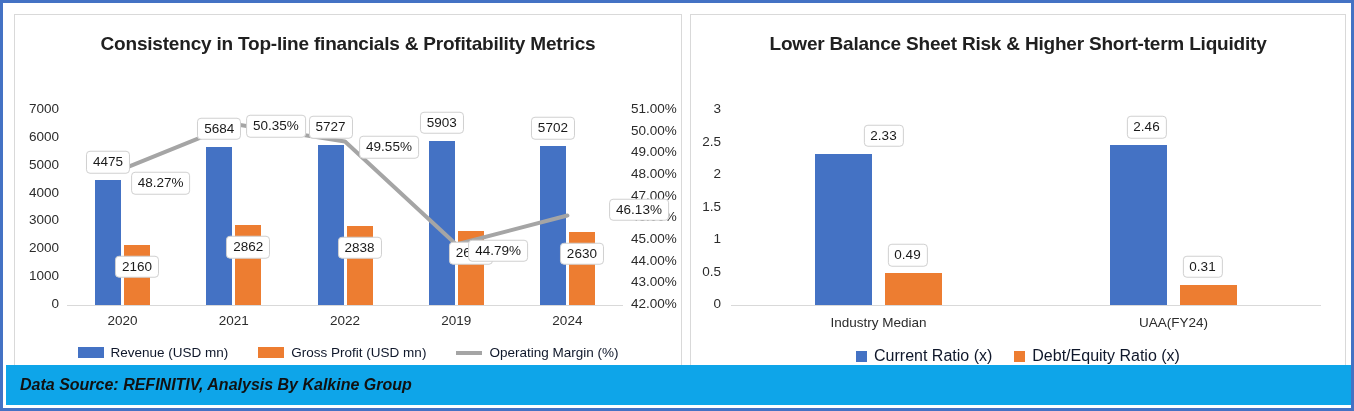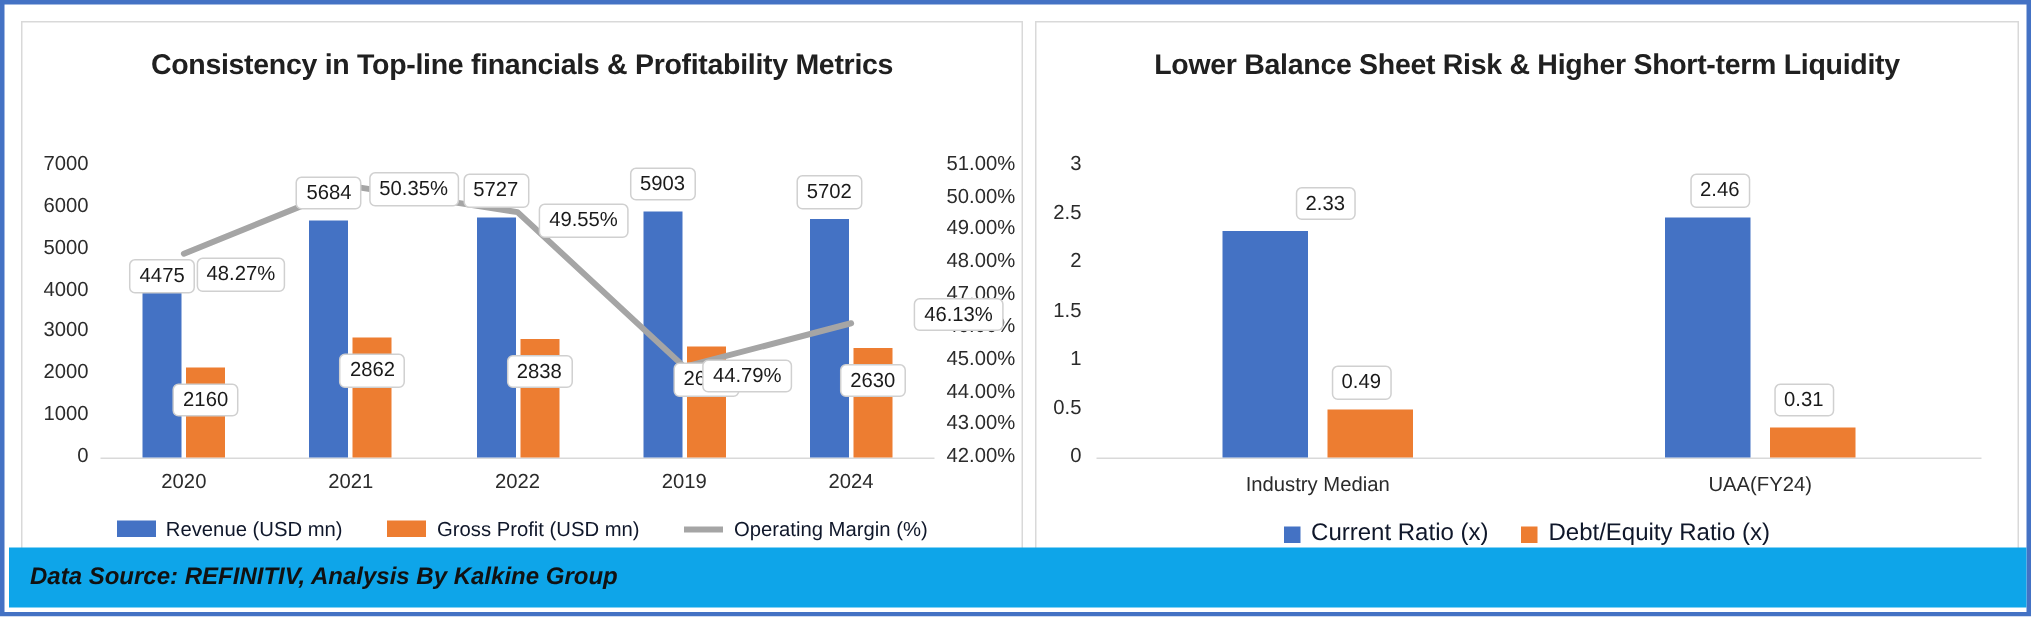--- a/index.html
+++ b/index.html
@@ -191,21 +191,21 @@
           <div class="bar orange" style="left: 331.5px; width: 26px; top: 210.941px; height: 79.0586px;"></div>
           <div class="axis-label xtick" style="left: 385.6px; width: 111.2px; top: 298px;">2019</div>
           <div class="bar blue" style="left: 413.7px; width: 26px; top: 125.559px; height: 164.441px;"></div>
           <div class="bar orange" style="left: 442.7px; width: 26px; top: 216.346px; height: 73.6543px;"></div>
           <div class="axis-label xtick" style="left: 496.8px; width: 111.2px; top: 298px;">2024</div>
           <div class="bar blue" style="left: 524.9px; width: 26px; top: 131.159px; height: 158.841px;"></div>
           <div class="bar orange" style="left: 553.9px; width: 26px; top: 216.736px; height: 73.2643px;"></div>
           <svg class="overlay" width="668" height="340">
             <polyline points="107.6,154.14999999999995 218.8,109.08333333333331 330,126.41666666666674 441.2,229.55 552.4000000000001,200.5166666666666" fill="none" stroke="#A5A5A5" stroke-width="4" stroke-linejoin="round" stroke-linecap="round"></polyline>
           </svg>
-          <div class="dlabel" style="left: 93.1px; top: 147.339px; margin-top: 22px;">4475</div>
+          <div class="dlabel" style="left: 93.1px; top: 147.339px;">4475</div>
           <div class="dlabel" style="left: 204.3px; top: 113.66px;">5684</div>
           <div class="dlabel" style="left: 315.5px; top: 112.462px;">5727</div>
           <div class="dlabel" style="left: 426.7px; top: 107.559px;">5903</div>
           <div class="dlabel" style="left: 537.9px; top: 113.159px;">5702</div>
           <div class="dlabel" style="left: 122.1px; top: 251.829px;">2160</div>
           <div class="dlabel" style="left: 233.3px; top: 232.273px;">2862</div>
           <div class="dlabel" style="left: 344.5px; top: 232.941px;">2838</div>
           <div class="dlabel" style="left: 455.7px; top: 238.346px;">2644</div>
           <div class="dlabel" style="left: 566.9px; top: 238.736px;">2630</div>
           <div class="dlabel" style="left: 145.6px; top: 168.15px;">48.27%</div>

